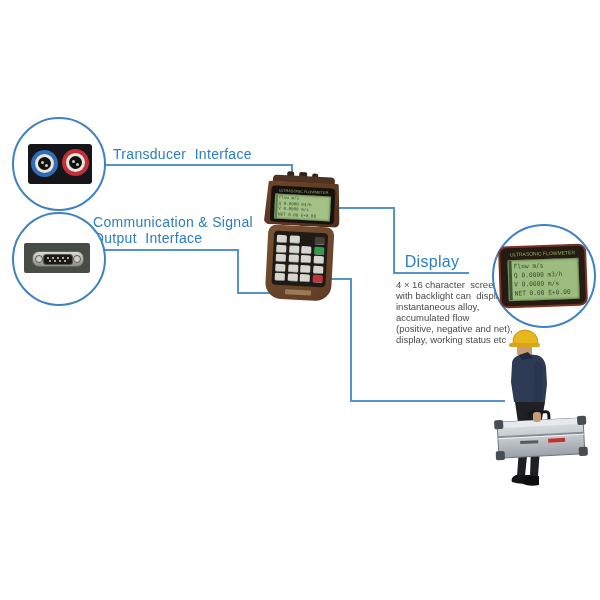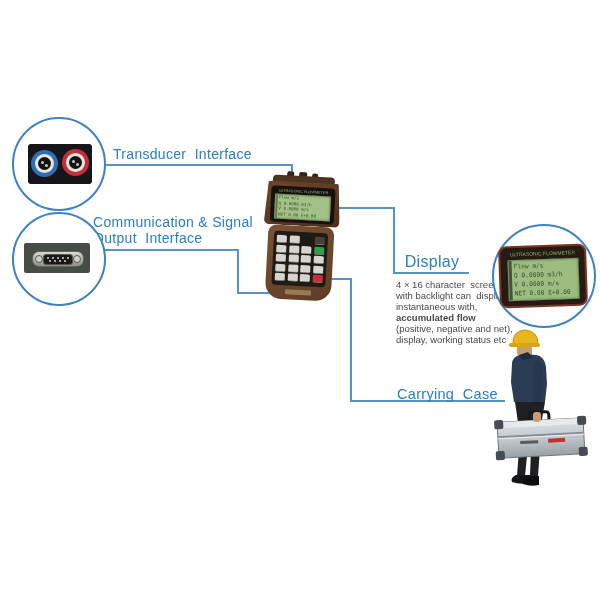--- a/index.html
+++ b/index.html
@@ -91,27 +91,26 @@
 
   <div class="lbl-blue" style="left:93px;top:214px;">Communication &amp; Signal</div>
 
   <div class="lbl-blue" style="left:113px;top:146px;">Transducer  Interface</div>
   <div class="lbl-blue" style="left:93px;top:230px;">Output  Interface</div>
 
   <div class="lbl-blue big" style="left:394px;top:253px;width:76px;text-align:center;">Display</div>
   <div style="position:absolute;left:396px;top:279px;">
     <div class="desc" style="position:static;">4 × 16 character  screen</div>
     <div class="desc" style="position:static;">with backlight can  display</div>
-    <div class="desc" style="position:static;">instantaneous with,</div>
-    <div class="desc" style="position:static;font-weight:bold;">accumulated flow</div>
+    <div class="desc" style="position:static;">instantaneous alloy,</div>
+    <div class="desc" style="position:static;">accumulated flow</div>
     <div class="desc" style="position:static;">(positive, negative and net),</div>
     <div class="desc" style="position:static;">display, working status etc</div>
   </div>
 
-  <div class="lbl-blue" style="left:397px;top:386px;font-size:14.5px;">Carrying  Case</div>
 
   <div class="callout-circle" style="left:12px;top:117px;width:90px;height:90px;">
     <div class="td-panel" style="left:14px;top:25px;width:64px;height:40px;">
       <div class="conn" style="left:3px;top:6px;width:27px;height:27px;background:#2f6db8;">
         <div class="ring2"></div>
         <div class="core"></div>
         <div class="pin" style="left:10px;top:11px;"></div>
         <div class="pin" style="left:14px;top:14px;"></div>
       </div>
       <div class="conn" style="left:34px;top:5px;width:27px;height:27px;background:#c22f38;">

